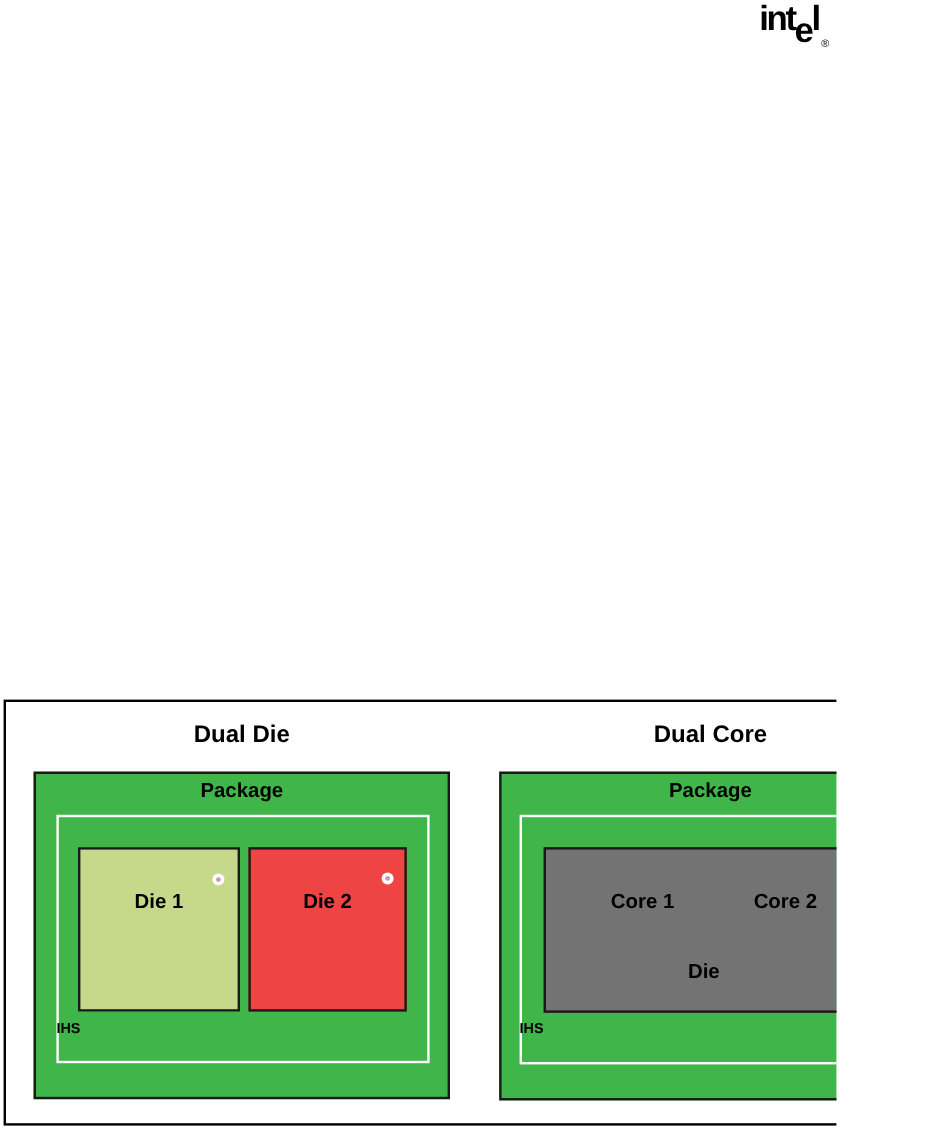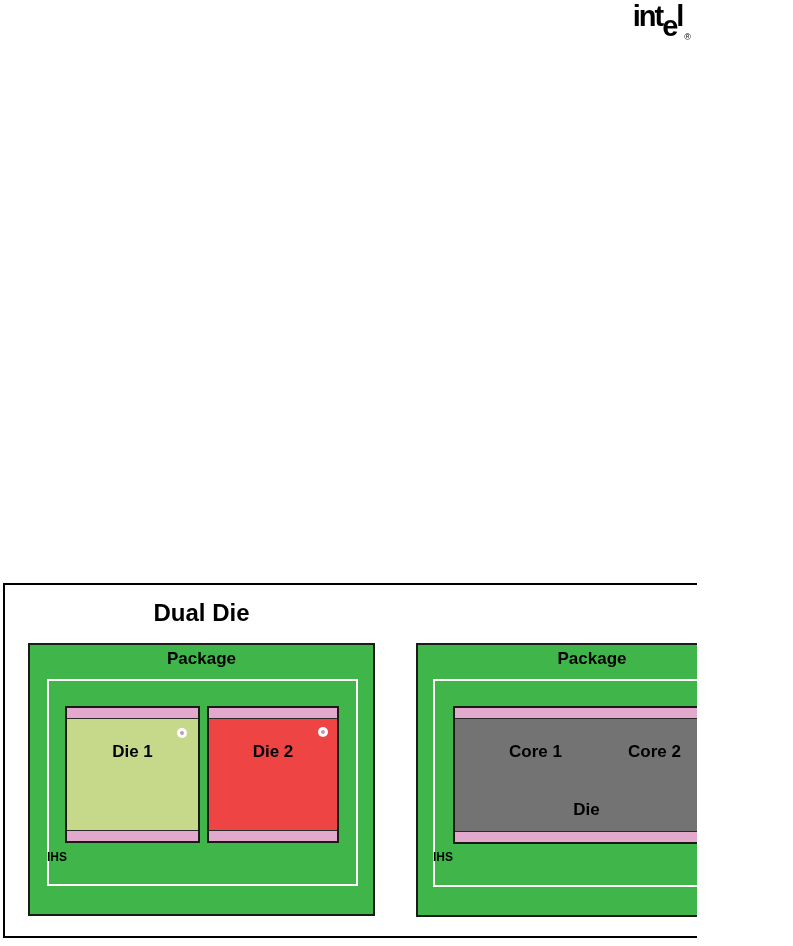--- a/index.html
+++ b/index.html
@@ -49,21 +49,21 @@
     left: 3px;
     top: 583px;
     width: 782px;
     height: 351px;
     border: 2px solid #000000;
     background: #ffffff;
   }
   .panel-title {
     position: absolute;
     text-align: center;
-    font-size: 24px;
+    font-size: 20px;
     font-weight: 700;
     line-height: 25px;
     color: #000;
   }
   .t-left  { left: 23px;  top: 15px; width: 347px; }
   .t-right { left: 411px; top: 15px; width: 352px; }
 
   .package {
     position: absolute;
     box-sizing: border-box;
@@ -101,21 +101,21 @@
   }
   .il-left  { left: 42px;  top: 265px; width: 311px; }
   .il-right { left: 428px; top: 265px; width: 313px; }
 
   .die-box {
     position: absolute;
     box-sizing: border-box;
     border: 2px solid #1a1a1a;
     background: #c6d98b;
     display: flex;
-    flex-direction: column;
+    flex-direction: row;
   }
   .die1     { left: 60px;  top: 121px; width: 135px; height: 137px; }
   .die2     { left: 202px; top: 121px; width: 132px; height: 137px; }
   .die-wide { left: 448px; top: 121px; width: 267px; height: 138px; }
 
   .strip {
     height: 10px;
     background: #e3a9cc;
     flex: 0 0 auto;
   }
@@ -202,20 +202,21 @@
 
     <div class="die-box die2" style="background-color: #ef4444;">
       <div class="strip top" style="background-color: rgb(227, 169, 204);"></div>
       <div class="die-label">Die 2</div>
       <span class="marker-dot dot2"></span>
       <div class="strip bottom" style="background-color: rgb(227, 169, 204);"></div>
     </div>
 
     <div class="ihs-label il-left">IHS</div>
 
+    <div class="panel-title t-right">Dual Core</div>
 
     <div class="package pkg-right" style="background-color: rgb(64, 182, 74);"></div>
     <div class="package-label pl-right">Package</div>
 
     <div class="ihs-outline ihs-right"></div>
 
     <div class="die-box die-wide" style="background-color: #737373;">
       <div class="strip top" style="background-color: rgb(227, 169, 204);"></div>
       <div class="core-label core1">Core 1</div>
       <div class="core-label core2">Core 2</div>

